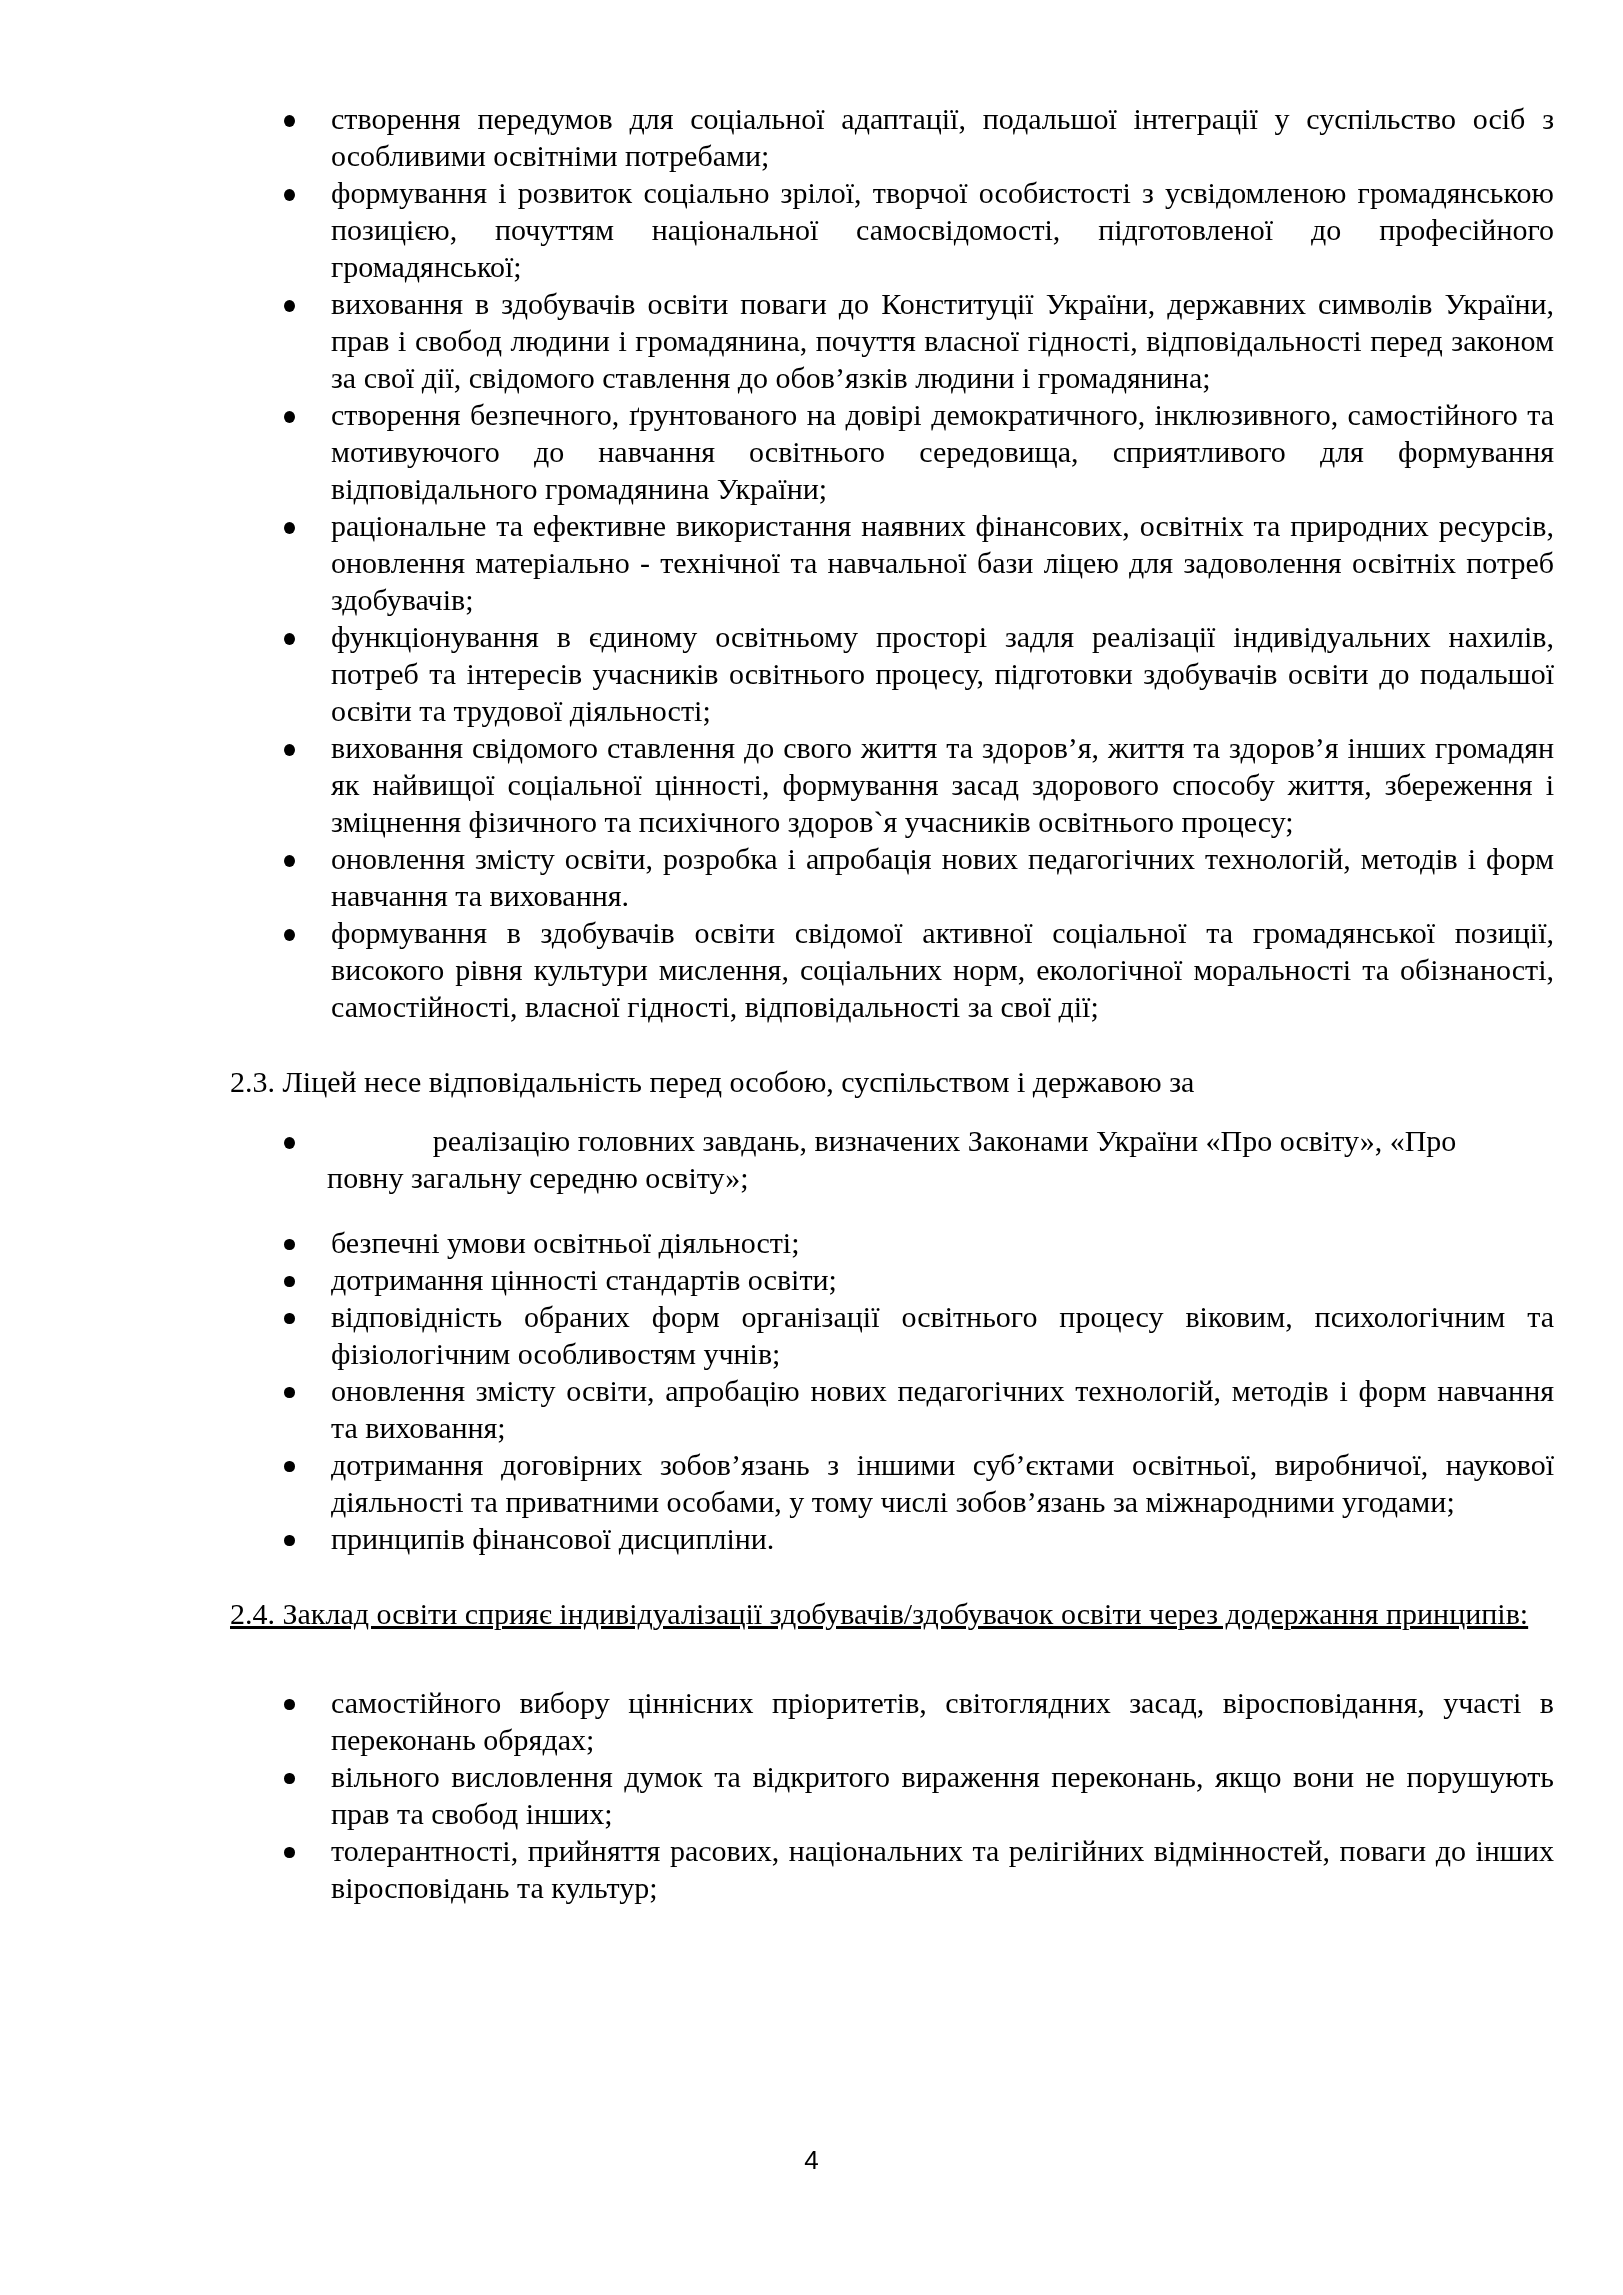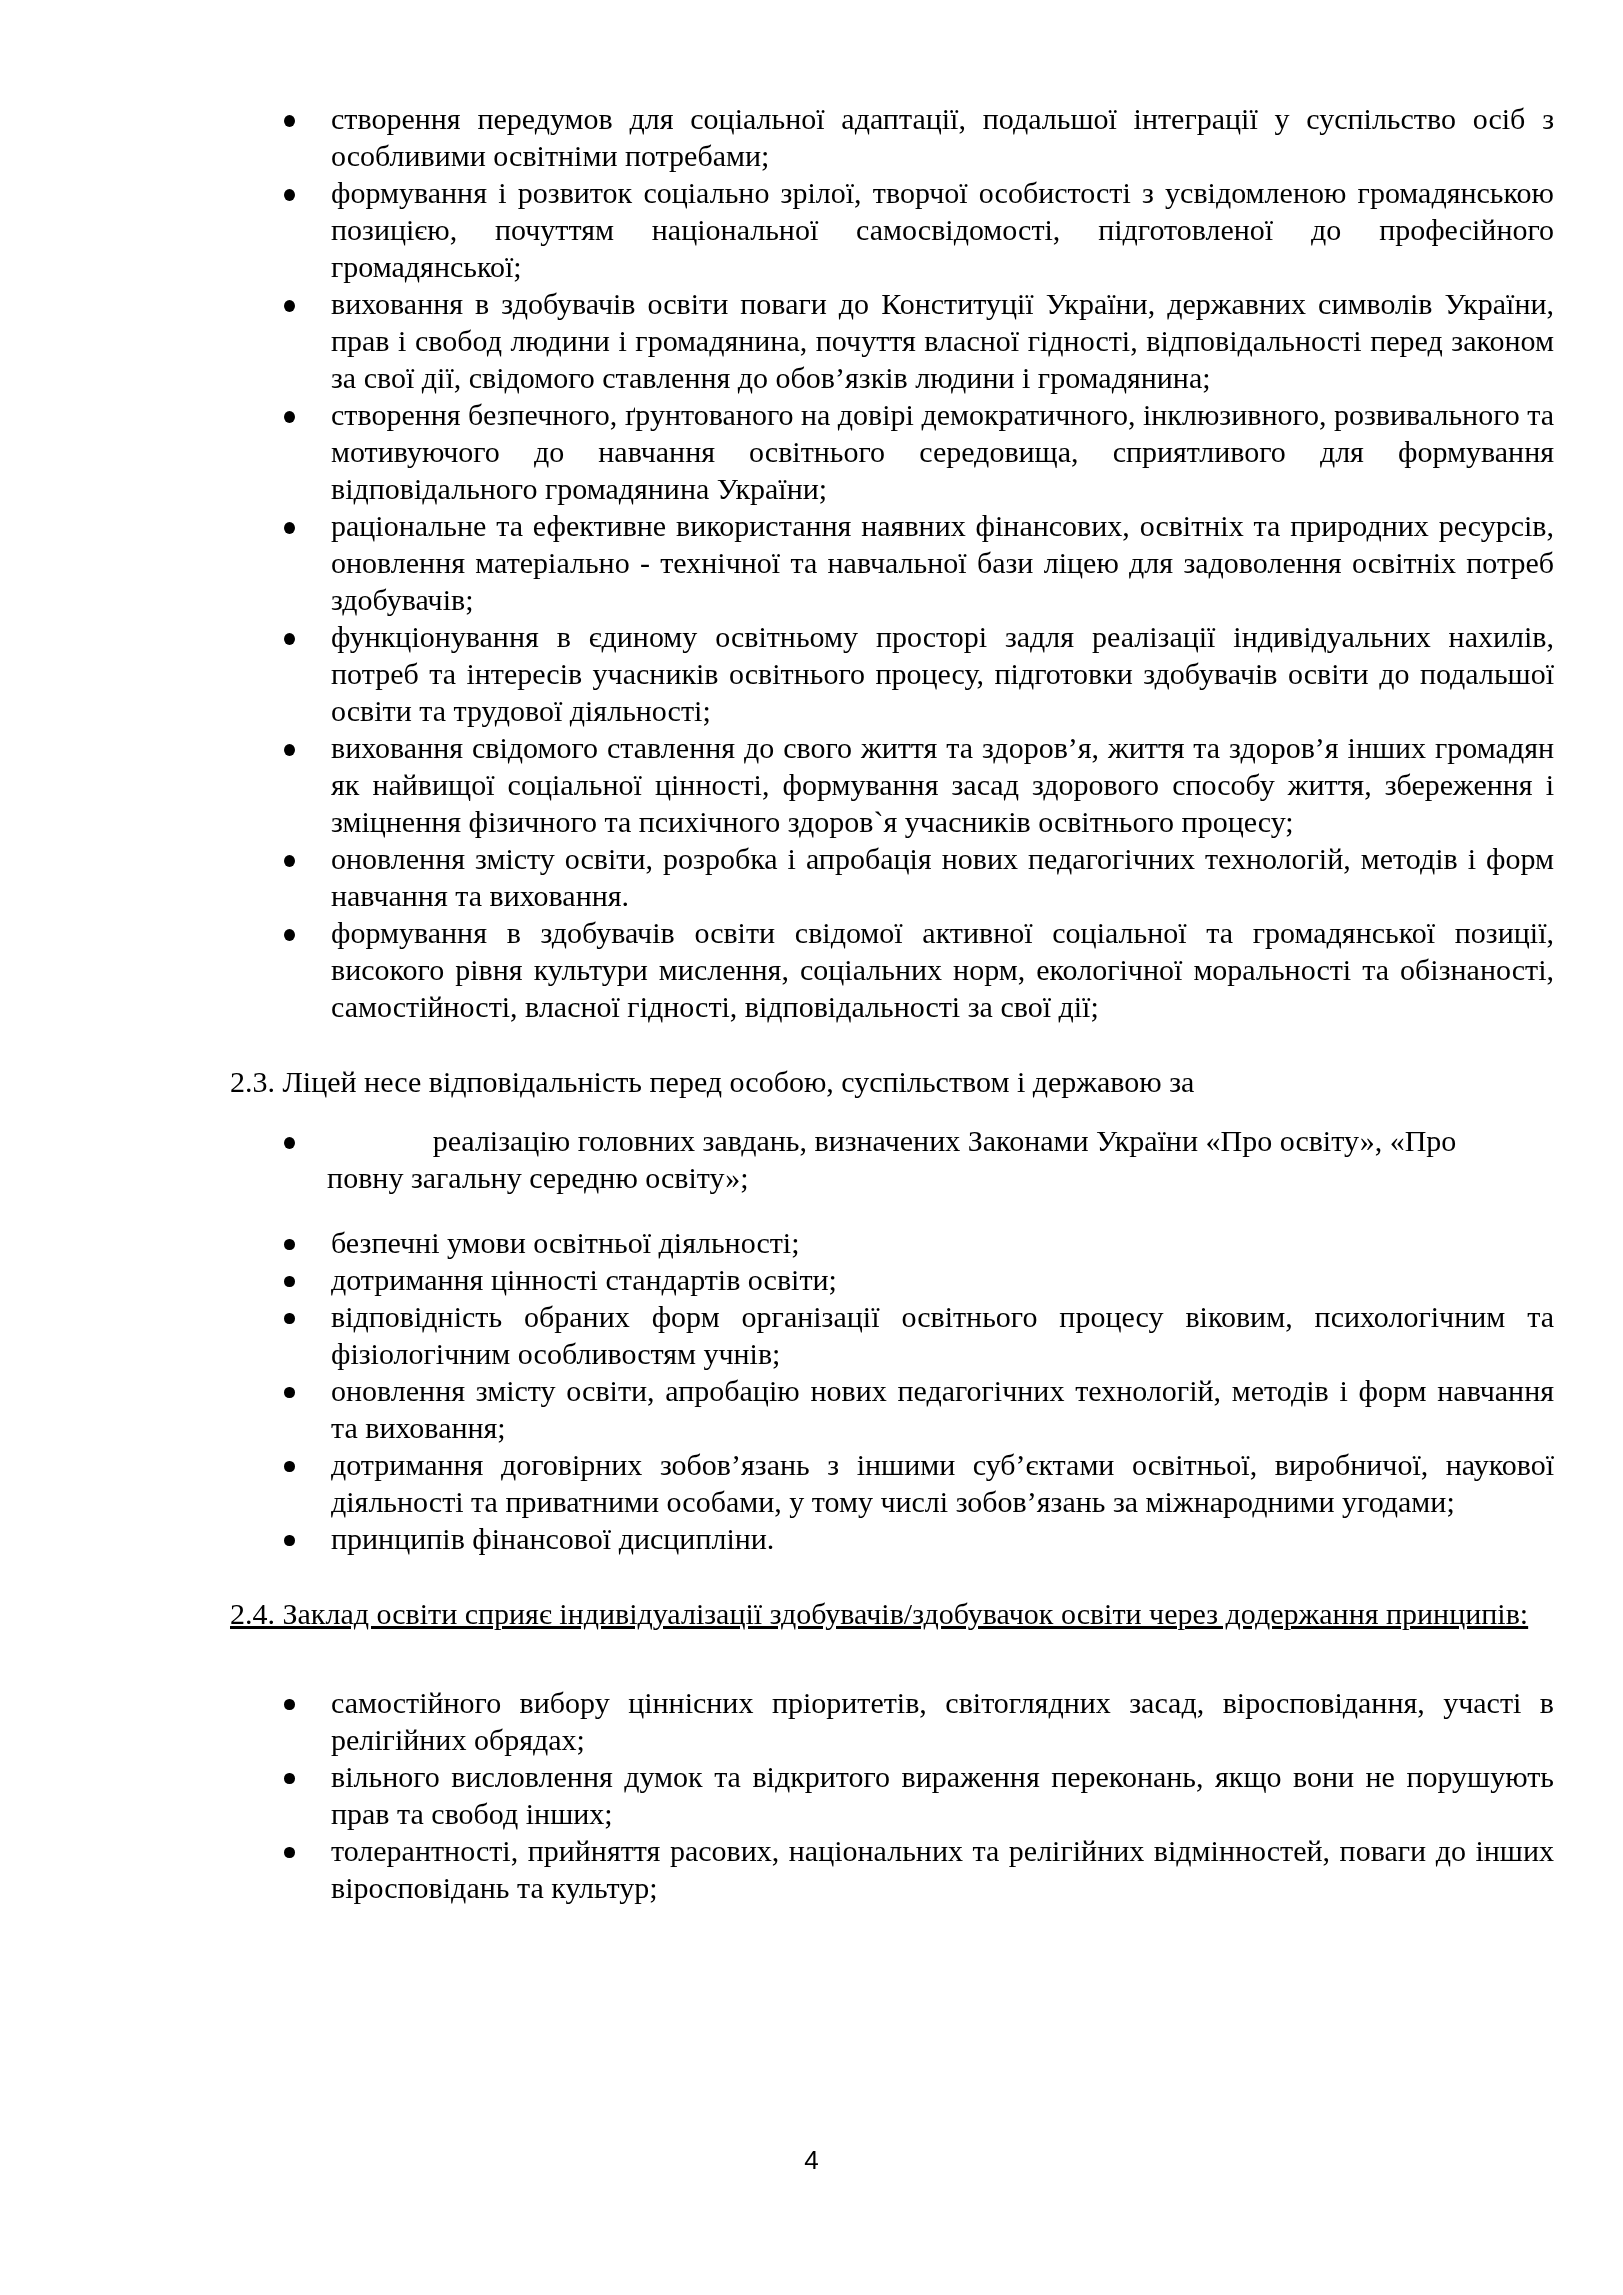--- a/index.html
+++ b/index.html
@@ -43,21 +43,21 @@
       <li>
           <span class="bullet"></span>
           <span class="txt">формування і розвиток соціально зрілої, творчої особистості з усвідомленою громадянською позицією, почуттям національної самосвідомості, підготовленої до професійного громадянської;</span>
         </li>
       <li>
           <span class="bullet"></span>
           <span class="txt">виховання в здобувачів освіти поваги до Конституції України, державних символів України, прав і свобод людини і громадянина, почуття власної гідності, відповідальності перед законом за свої дії, свідомого ставлення до обов’язків людини і громадянина;</span>
         </li>
       <li>
           <span class="bullet"></span>
-          <span class="txt">створення безпечного, ґрунтованого на довірі демократичного, інклюзивного, розвивального та мотивуючого до навчання освітнього середовища, сприятливого для формування відповідального громадянина України;</span>
+          <span class="txt">створення безпечного, ґрунтованого на довірі демократичного, інклюзивного, самостійного та мотивуючого до навчання освітнього середовища, сприятливого для формування відповідального громадянина України;</span>
         </li>
       <li>
           <span class="bullet"></span>
           <span class="txt">раціональне та ефективне використання наявних фінансових, освітніх та природних ресурсів, оновлення матеріально - технічної та навчальної бази ліцею для задоволення освітніх потреб здобувачів;</span>
         </li>
       <li>
           <span class="bullet"></span>
           <span class="txt">функціонування в єдиному освітньому просторі задля реалізації індивідуальних нахилів, потреб та інтересів учасників освітнього процесу, підготовки здобувачів освіти до подальшої освіти та трудової діяльності;</span>
         </li>
       <li>
@@ -111,21 +111,21 @@
           <span class="bullet"></span>
           <span class="txt">принципів фінансової дисципліни.</span>
         </li>
     </ul>
 
     <p class="para sec24">2.4. Заклад освіти сприяє індивідуалізації здобувачів/здобувачок освіти через додержання принципів:</p>
 
     <ul class="blist">
       <li>
           <span class="bullet"></span>
-          <span class="txt">самостійного вибору ціннісних пріоритетів, світоглядних засад, віросповідання, участі в релігійних обрядах;</span>
+          <span class="txt">самостійного вибору ціннісних пріоритетів, світоглядних засад, віросповідання, участі в переконань обрядах;</span>
         </li>
       <li>
           <span class="bullet"></span>
           <span class="txt">вільного висловлення думок та відкритого вираження переконань, якщо вони не порушують прав та свобод інших;</span>
         </li>
       <li>
           <span class="bullet"></span>
           <span class="txt">толерантності, прийняття расових, національних та релігійних відмінностей, поваги до інших віросповідань та культур;</span>
         </li>
     </ul>

